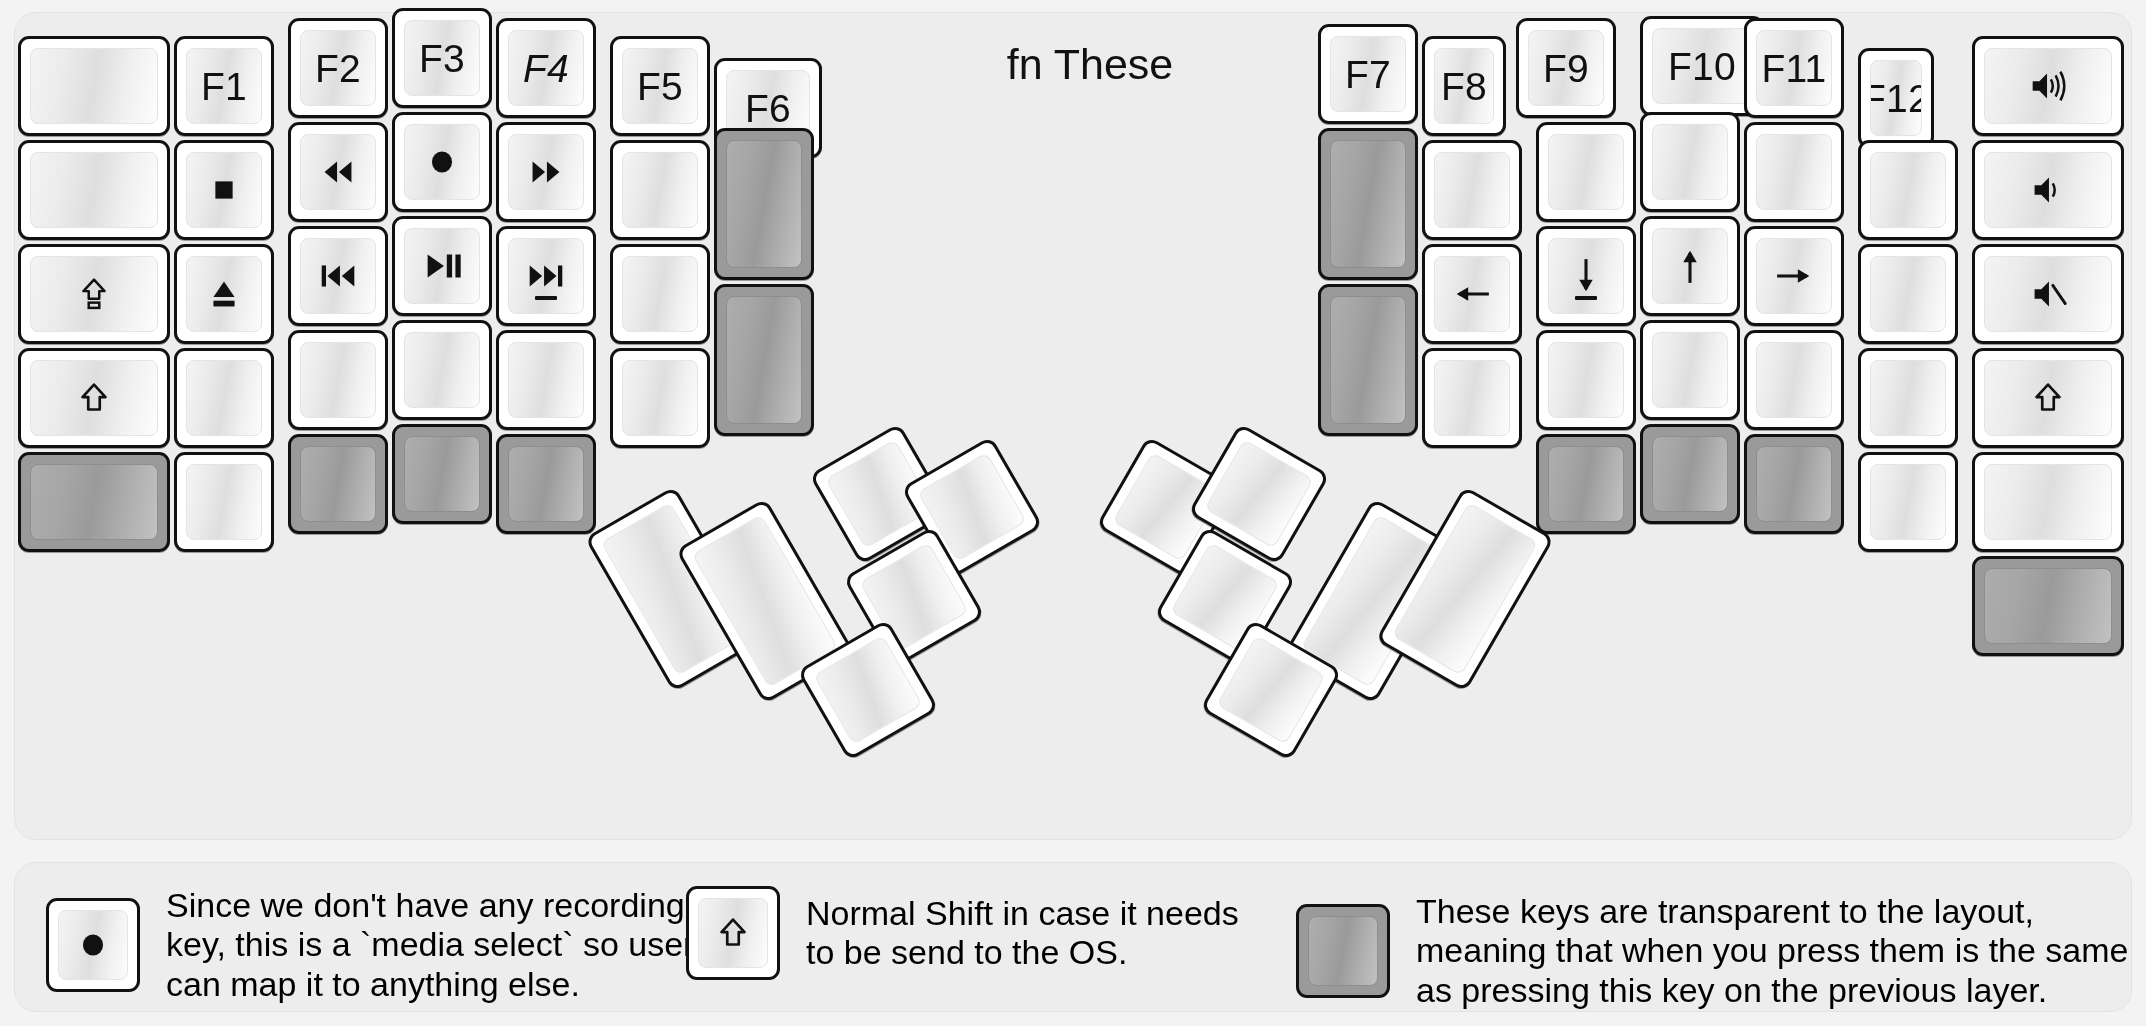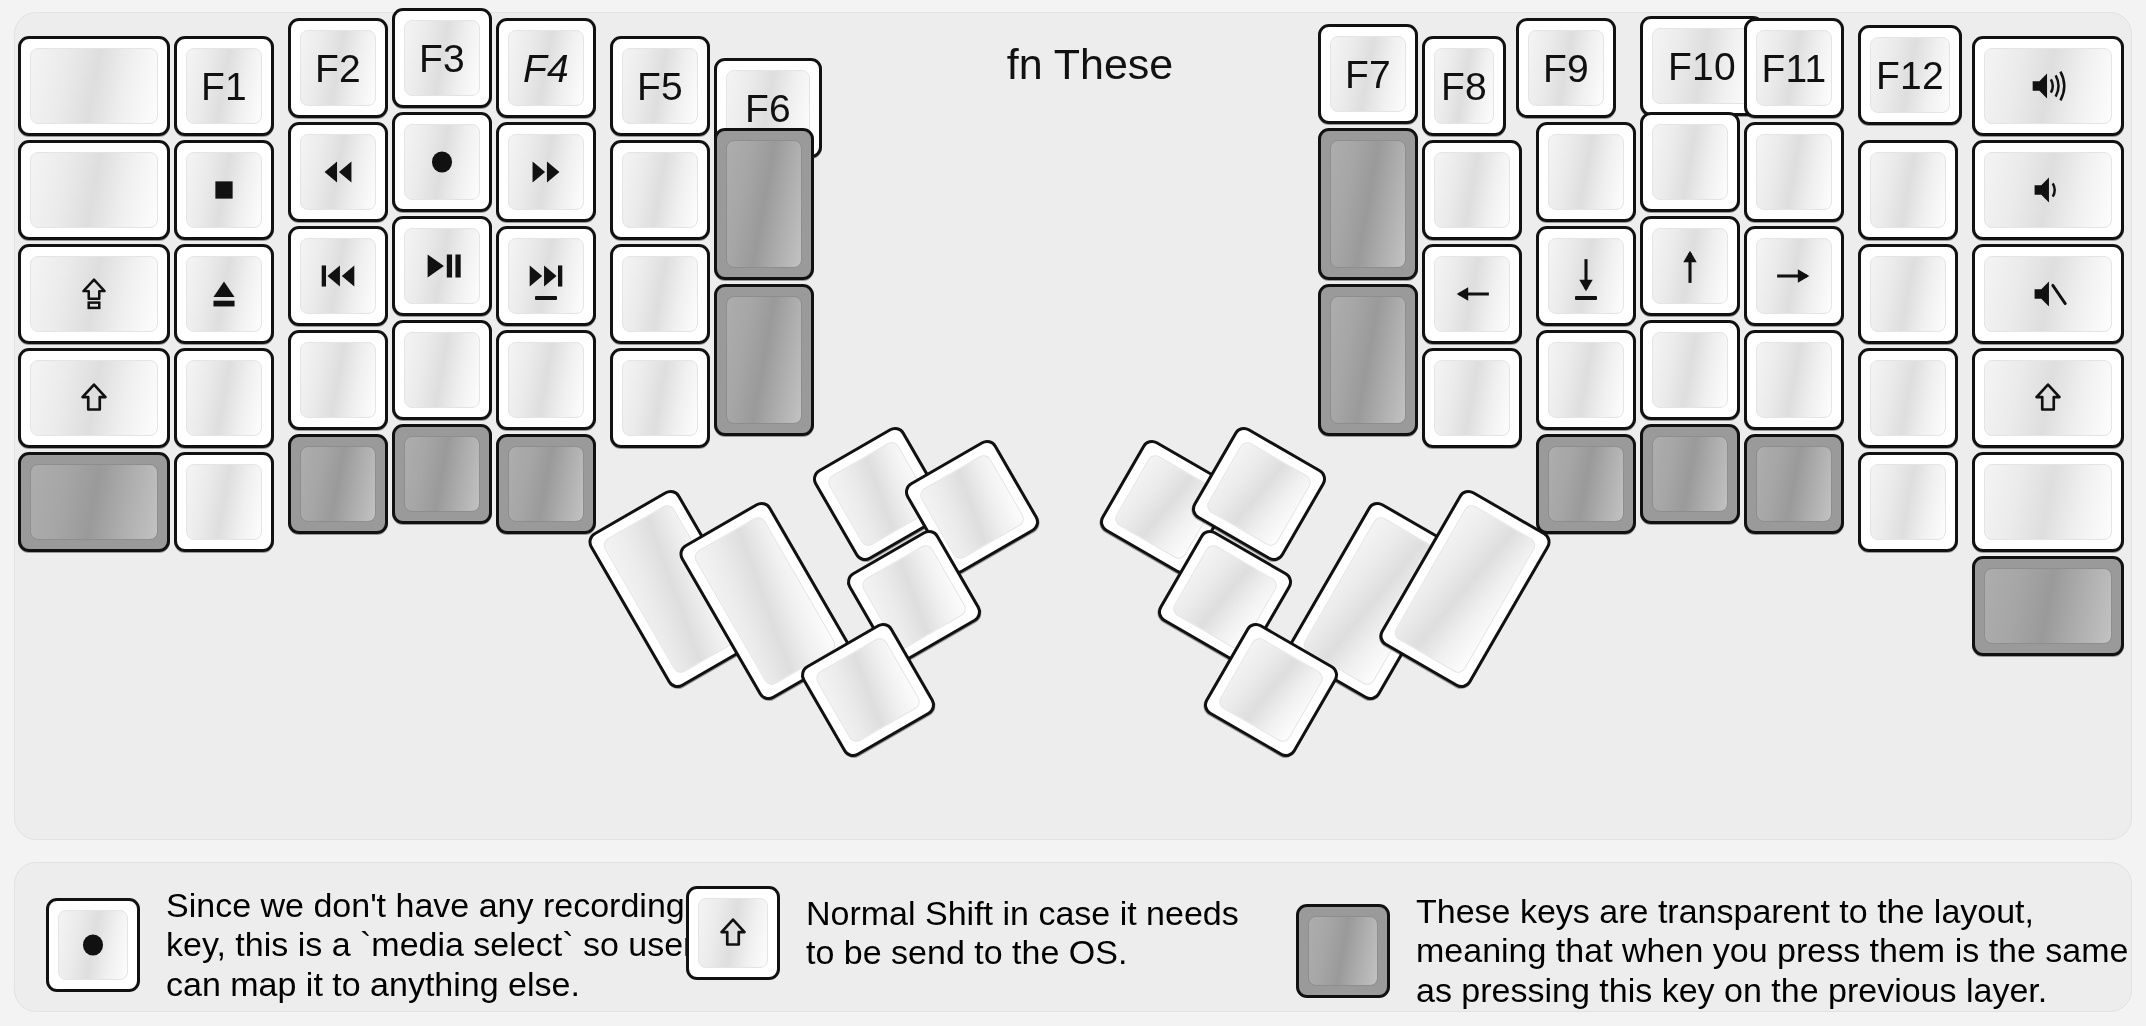--- a/index.html
+++ b/index.html
@@ -410,21 +410,21 @@
             </svg>
           </span>
         </div>
       </div>
       <div class="key" style="left: 1744px; top: 330px; width: 100px; height: 100px;">
         <div class="cap"></div>
       </div>
       <div class="key xparent" style="left: 1744px; top: 434px; width: 100px; height: 100px;">
         <div class="cap"></div>
       </div>
-      <div class="key" style="left: 1858px; top: 25px; width: 104px; height: 100px;">
+      <div class="key" style="left: 1858px; top: 48px; width: 76px; height: 100px;">
         <div class="cap">
           <span class="legend-text">F12</span>
         </div>
       </div>
       <div class="key" style="left: 1858px; top: 140px; width: 100px; height: 100px;">
         <div class="cap"></div>
       </div>
       <div class="key" style="left: 1858px; top: 244px; width: 100px; height: 100px;">
         <div class="cap"></div>
       </div>

